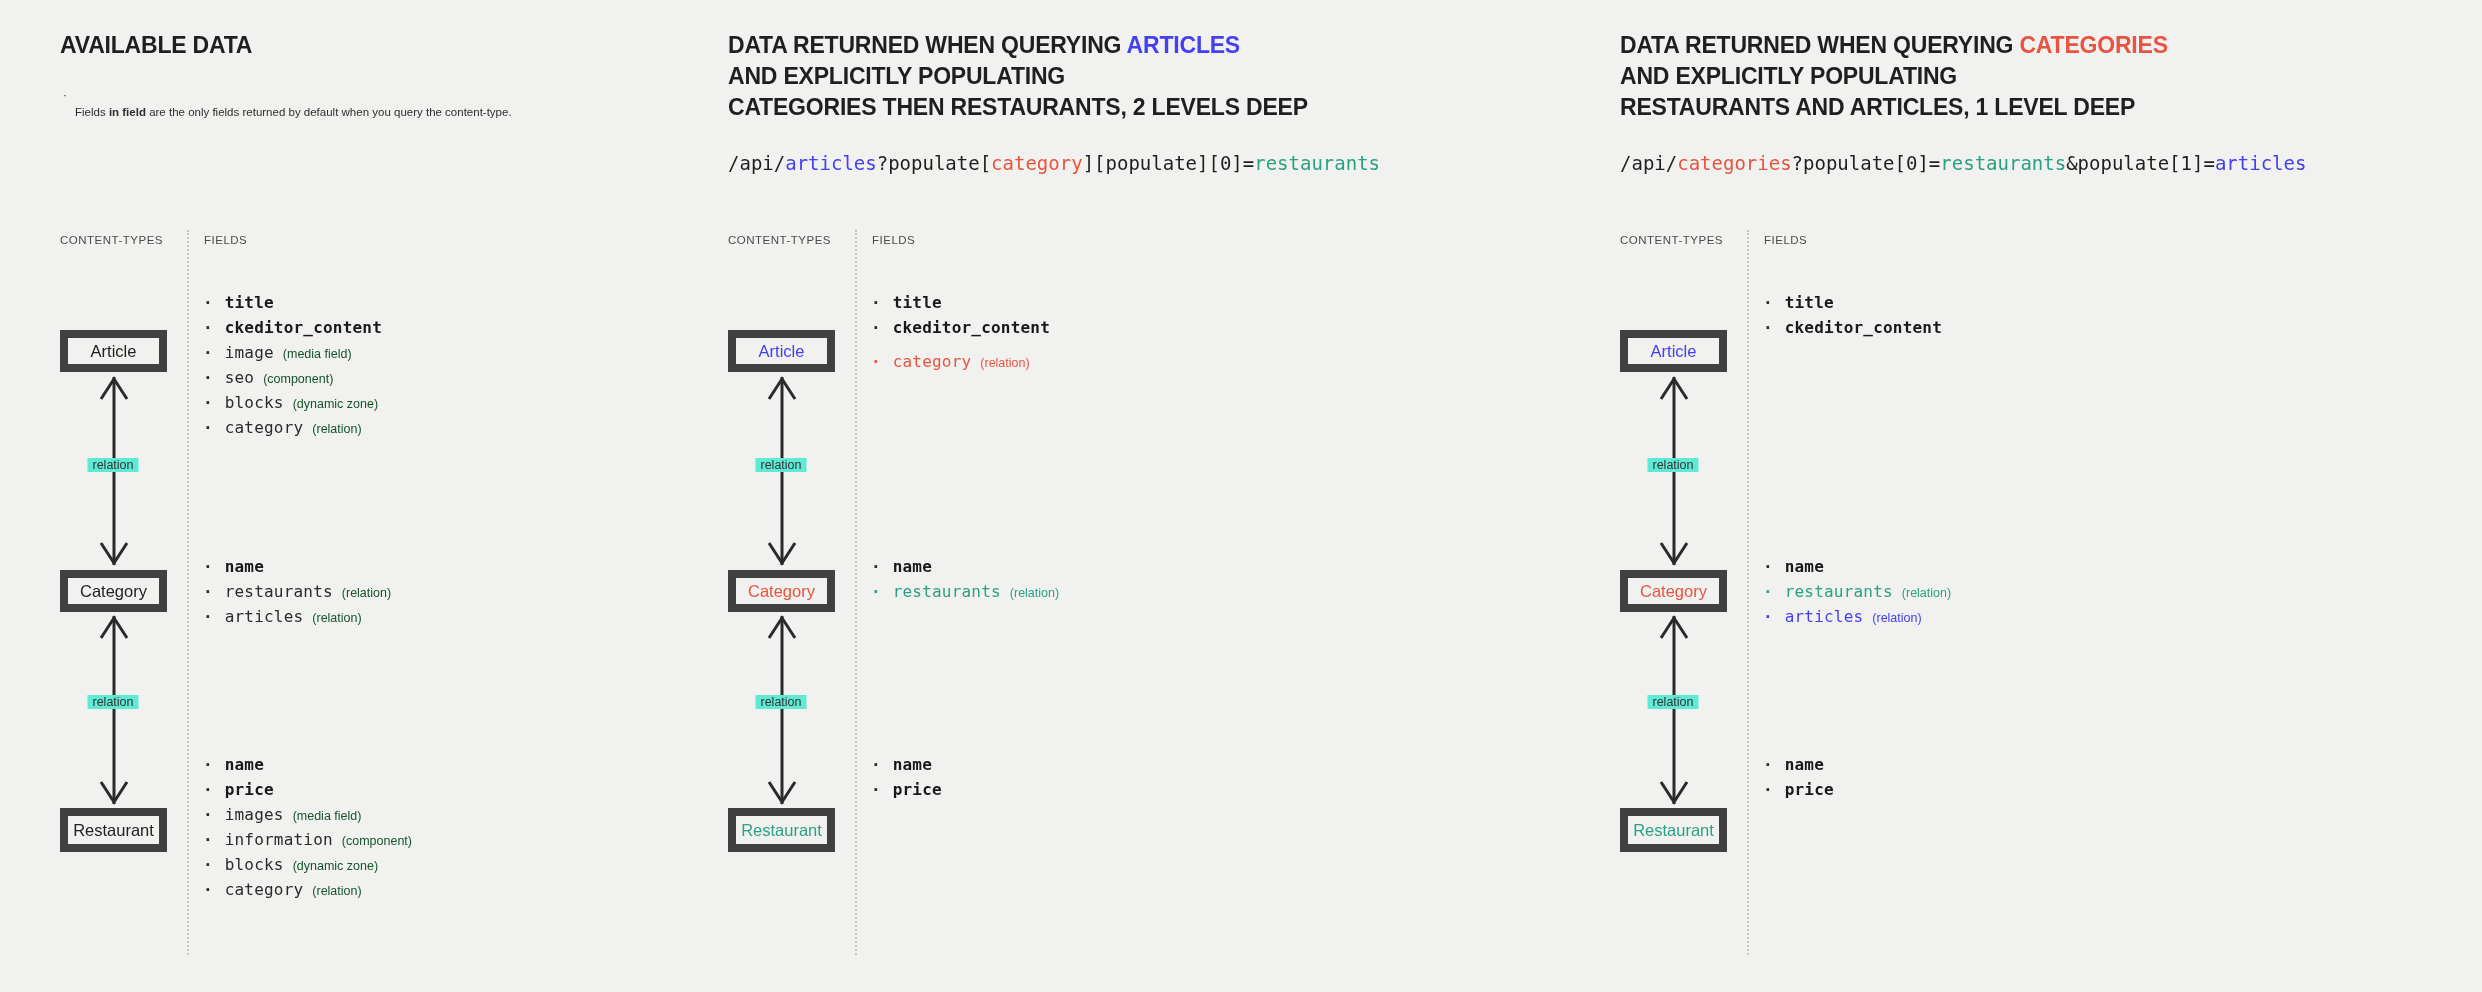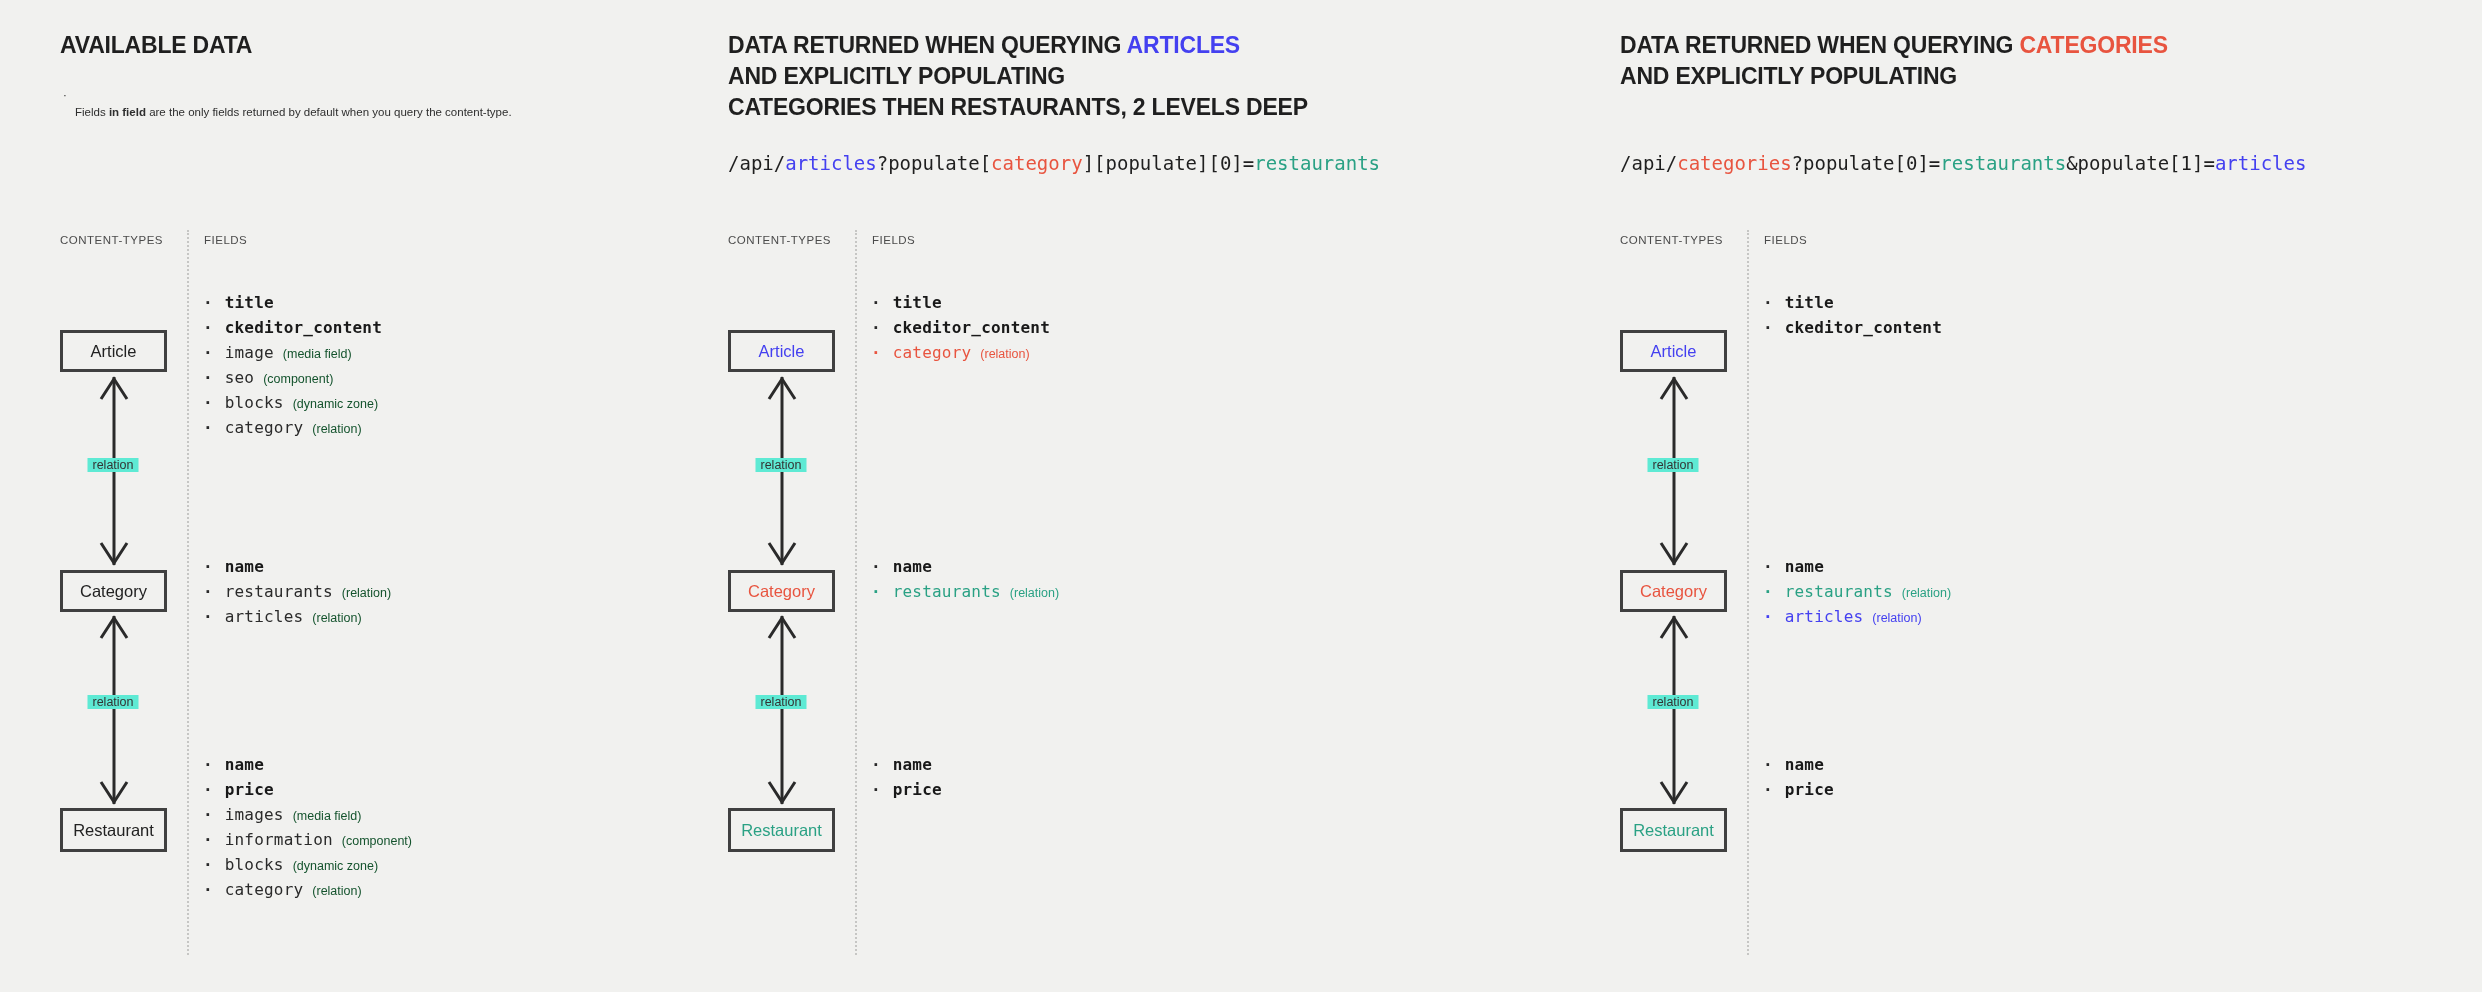--- a/index.html
+++ b/index.html
@@ -19,21 +19,21 @@
   .panel-title {
     position:absolute; top:30px; left:0;
     font-weight:700; font-size:23px; line-height:31px;
     letter-spacing:-0.2px; white-space:nowrap;
   }
   .tl { display:block; }
   .seg { display:inline; }
 
   .c-ink  { color:#1f1f1f; }
   .c-blue { color:#4440f0; }
-  .c-red  { color:#e8543f; }
+  .c-red  { color:#e8543f;margin-top:9px; }
   .c-teal { color:#2aa184; }
 
   .notes {
     position:absolute; top:87px; left:2px; width:470px;
     list-style:none; font-size:11.5px; line-height:16.5px; color:#2e2e2e;
   }
   .note { padding-left:13px; position:relative; white-space:pre-line; }
   .note::before { content:"·"; position:absolute; left:1px; top:0; color:#2e2e2e; }
   .n-bold { font-weight:700; }
 
@@ -54,21 +54,21 @@
     position:absolute; left:127px; top:230px; height:725px; width:0;
     border-left:2px dotted #c6c6c4;
   }
 
   .node-slot { position:absolute; left:0; width:107px; }
   .slot-0 { top:330px; height:42px; }
   .slot-1 { top:570px; height:42px; }
   .slot-2 { top:808px; height:44px; }
   .node-box {
     width:100%; height:100%;
-    border:3px solid #404040;
+    border:8px solid #404040;
     display:flex; align-items:center; justify-content:center;
     font-size:16.5px; white-space:nowrap;
   }
   .nb-ink  { color:#222222; }
   .nb-blue { color:#4440f0; }
   .nb-red  { color:#e8543f; }
   .nb-teal { color:#2aa184; }
 
   .arrow { position:absolute; left:32px; }
   .arrow-0 { top:374px; }
@@ -227,20 +227,21 @@
   <ul class="fields fields-2">
     <li class="fi bold"><span class="fname">name</span><span class="ftype"></span></li>
     <li class="fi bold"><span class="fname">price</span><span class="ftype"></span></li>
   </ul>
 </section>
 
 <section class="panel" id="panel-2">
   <h1 class="panel-title">
     <span class="tl"><span class="seg c-ink">DATA RETURNED WHEN QUERYING </span><span class="seg c-red">CATEGORIES</span></span>
     <span class="tl"><span class="seg c-ink">AND EXPLICITLY POPULATING</span></span>
+    <span class="tl"><span class="seg c-ink">RESTAURANTS AND ARTICLES, 1 LEVEL DEEP</span></span>
   </h1>
   <div class="api">
     <span class="seg c-ink">/api/</span><span class="seg c-red">categories</span><span class="seg c-ink">?populate[0]=</span><span class="seg c-teal">restaurants</span><span class="seg c-ink">&amp;populate[1]=</span><span class="seg c-blue">articles</span>
   </div>
 
   <div class="col-label ct">CONTENT-TYPES</div>
   <div class="col-label fl">FIELDS</div>
   <div class="divider"></div>
 
   <div class="node-slot slot-0">

